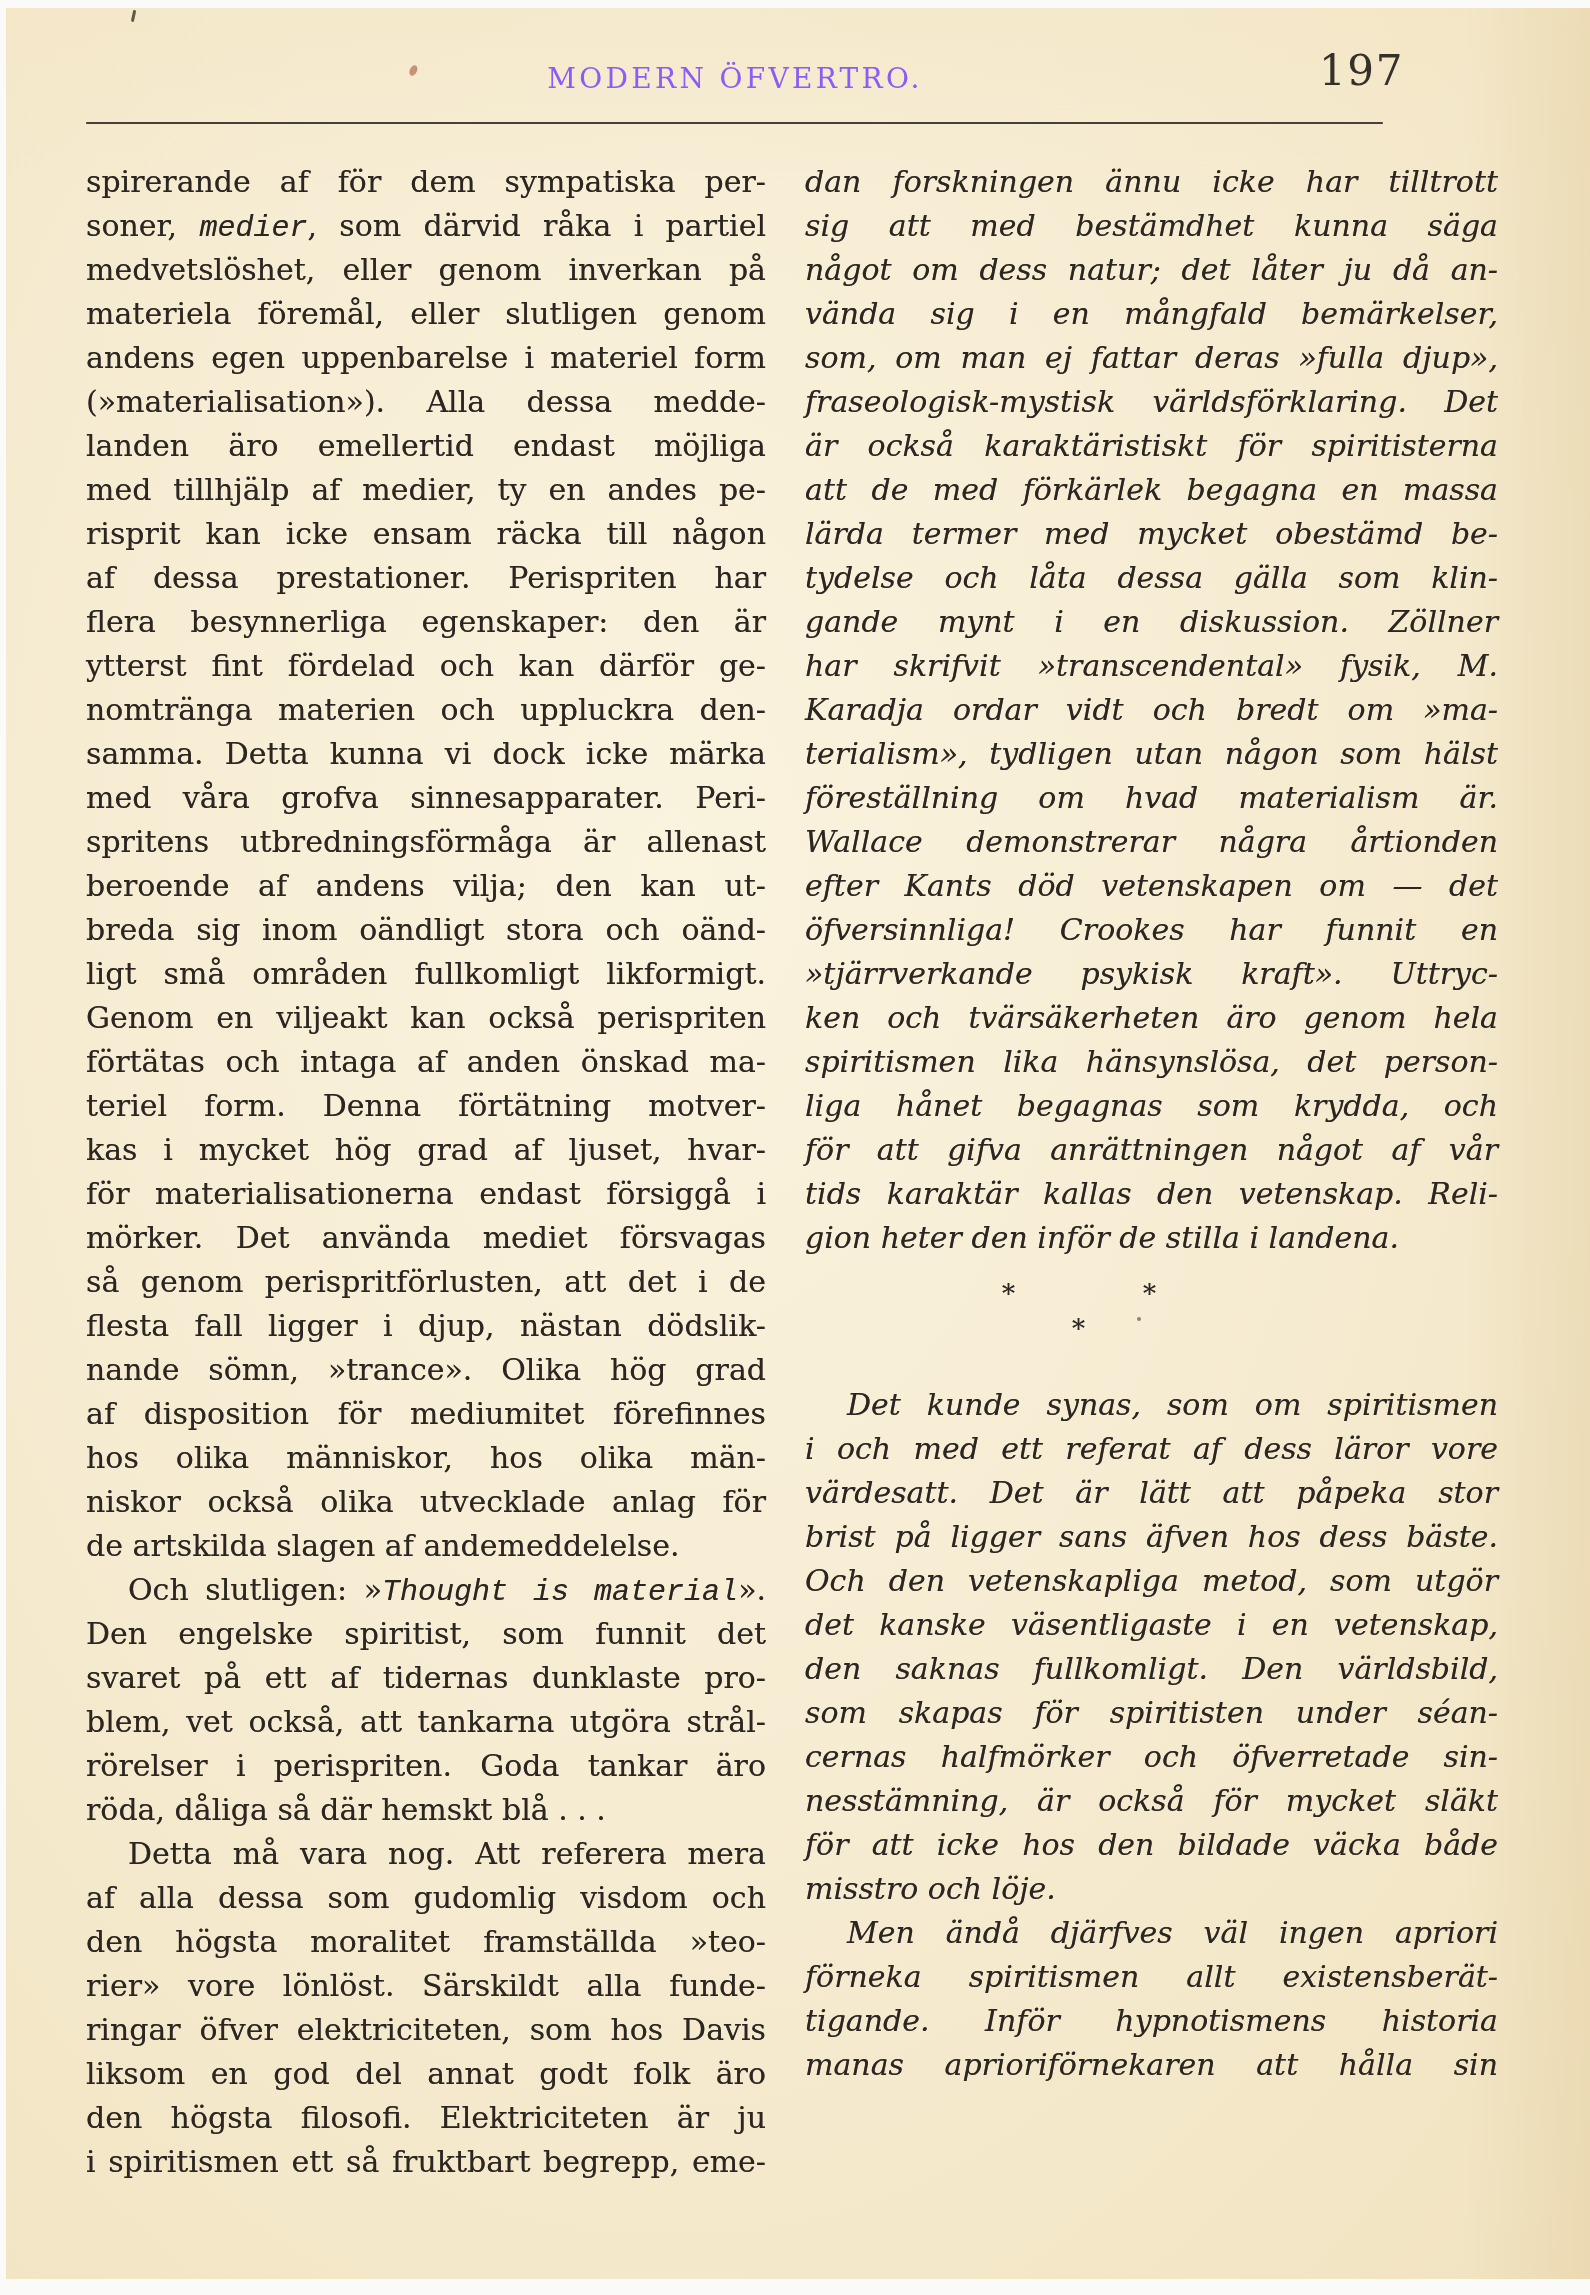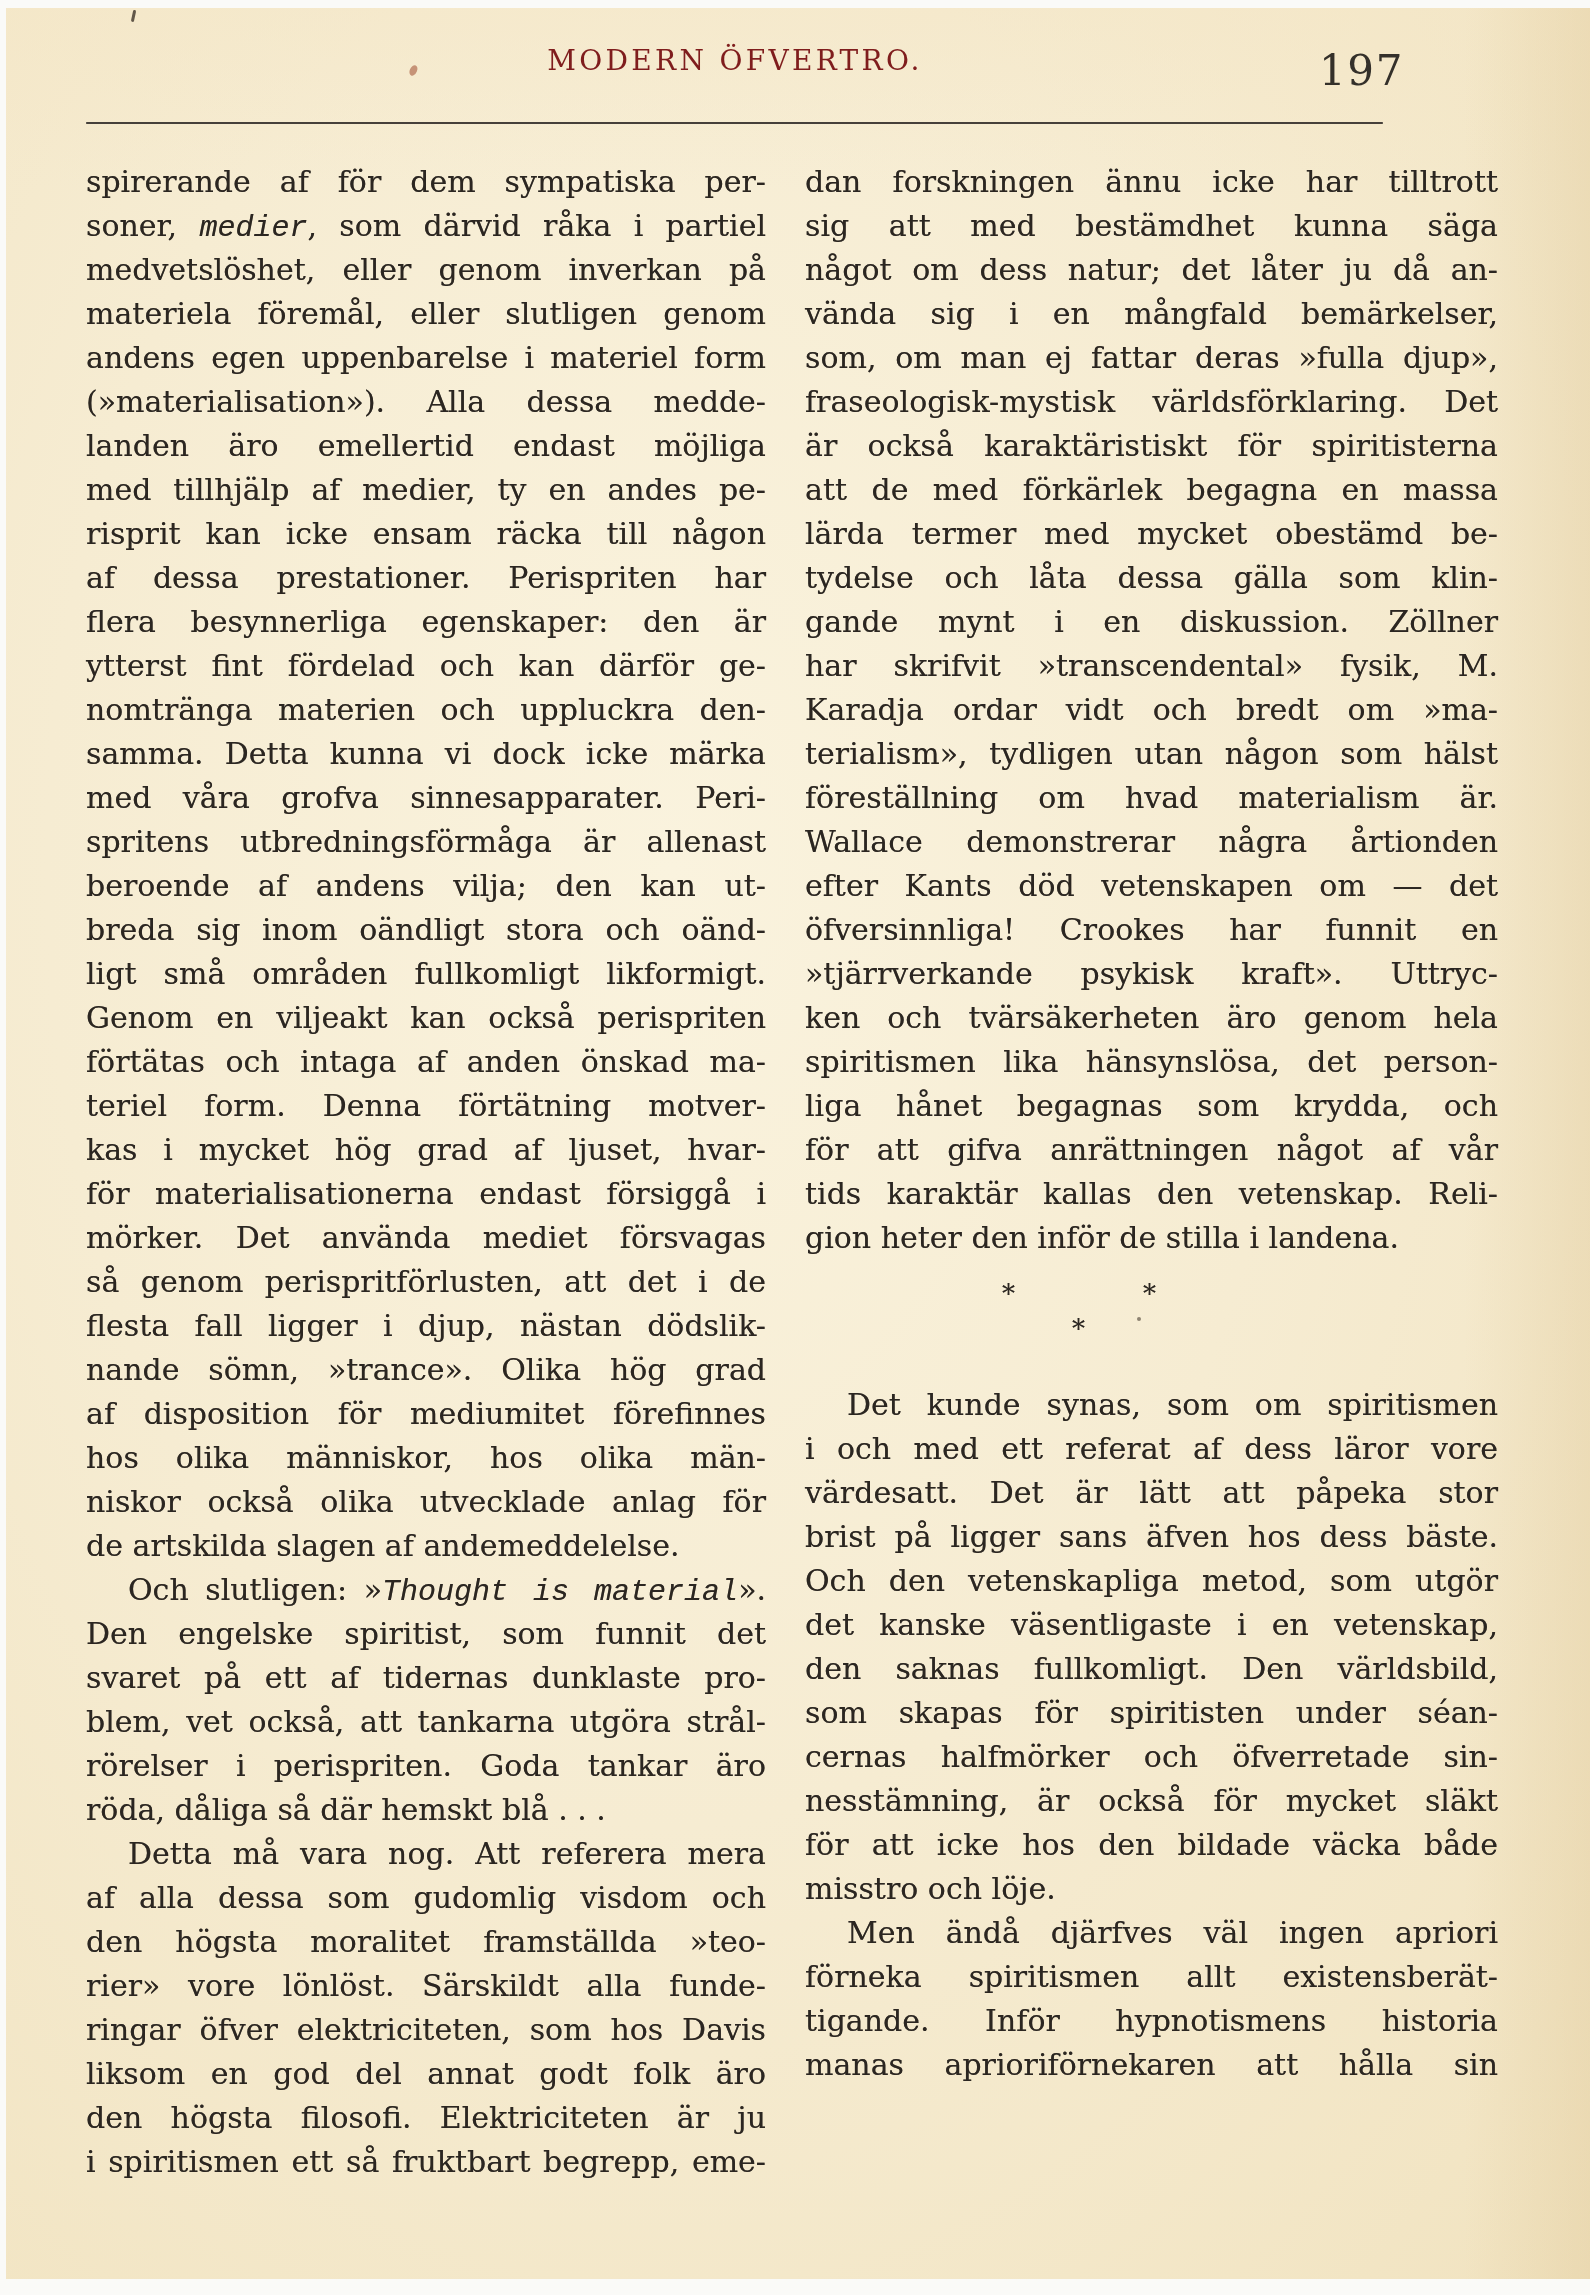--- a/index.html
+++ b/index.html
@@ -9,22 +9,22 @@
     font-family:"DejaVu Serif", serif;
   }
   .paper{
     position:absolute;left:5.7px;top:8.2px;width:1585px;height:2271px;
     background:
       linear-gradient(to right, rgba(246,236,210,0) 92%, rgba(222,198,150,0.35) 100%),
       linear-gradient(to bottom, rgba(244,230,198,0.5) 0%, rgba(244,230,198,0) 8%),
       radial-gradient(ellipse at 42% 38%, #faf3de 0%, #f6ecd2 48%, #f1e3c0 100%);
   }
   .header{
-    position:absolute;left:0;top:44px;width:1470px;height:38px;
-    text-align:center;font-size:28px;letter-spacing:3.3px;color:#7f1d1d;
+    position:absolute;left:0;top:62px;width:1470px;height:38px;
+    text-align:center;font-size:28px;letter-spacing:3.3px;color:#8b5cf6;
     font-family:"DejaVu Serif", serif;
   }
   .pagenum{
     position:absolute;left:1319px;top:46px;width:98px;
     font-size:42px;color:#34302a;letter-spacing:1.6px;
   }
   .rule{
     position:absolute;left:86px;top:122px;width:1297px;height:1.6px;
     background:#46403a;border-radius:0.8px;
   }
@@ -100,21 +100,21 @@
     <div class="line endpar"><span>röda, dåliga så där hemskt blå . . .</span></div>
     <div class="line indent"><span>Detta må vara nog.  Att referera mera</span></div>
     <div class="line"><span>af alla dessa som gudomlig visdom och</span></div>
     <div class="line"><span>den högsta moralitet framställda »teo-</span></div>
     <div class="line"><span>rier» vore lönlöst.  Särskildt alla funde-</span></div>
     <div class="line"><span>ringar öfver elektriciteten, som hos Davis</span></div>
     <div class="line"><span>liksom en god del annat godt folk äro</span></div>
     <div class="line"><span>den högsta filosofi.  Elektriciteten är ju</span></div>
     <div class="line"><span>i spiritismen ett så fruktbart begrepp, eme-</span></div>
   </div>
-<div class="col" id="col-right" style="left:805px;width:693px;">
+<div class="col" id="col-right" style="left:805px;width:693px;font-style:italic;">
     <div class="line"><span>dan forskningen ännu icke har tilltrott</span></div>
     <div class="line"><span>sig att med bestämdhet kunna säga</span></div>
     <div class="line"><span>något om dess natur; det låter ju då an-</span></div>
     <div class="line"><span>vända sig i en mångfald bemärkelser,</span></div>
     <div class="line"><span>som, om man ej fattar deras »fulla djup»,</span></div>
     <div class="line"><span>fraseologisk-mystisk världsförklaring.  Det</span></div>
     <div class="line"><span>är också karaktäristiskt för spiritisterna</span></div>
     <div class="line"><span>att de med förkärlek begagna en massa</span></div>
     <div class="line"><span>lärda termer med mycket obestämd be-</span></div>
     <div class="line"><span>tydelse och låta dessa gälla som klin-</span></div>

